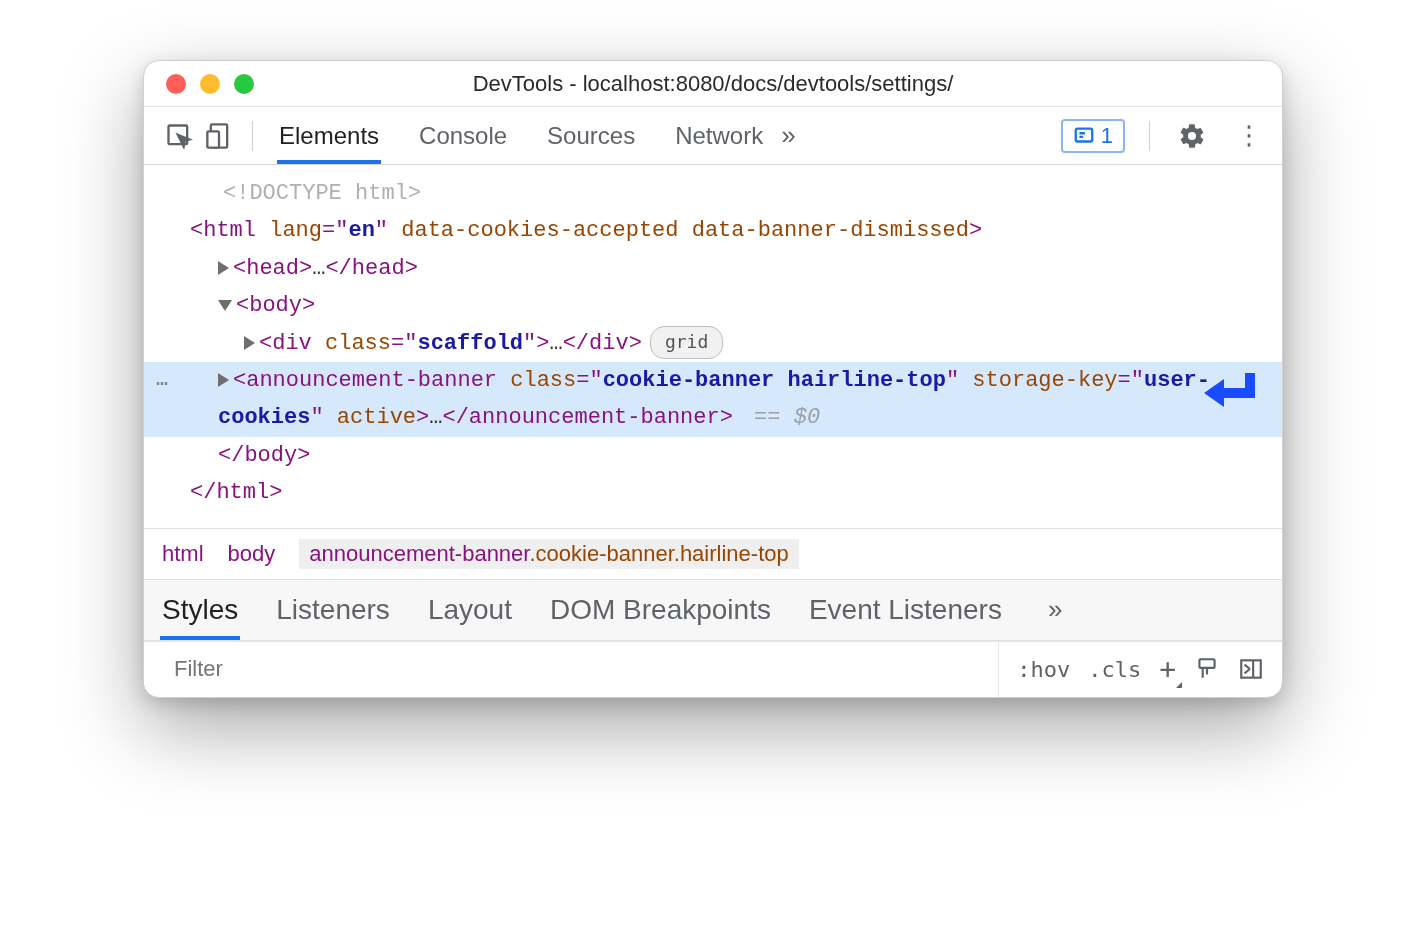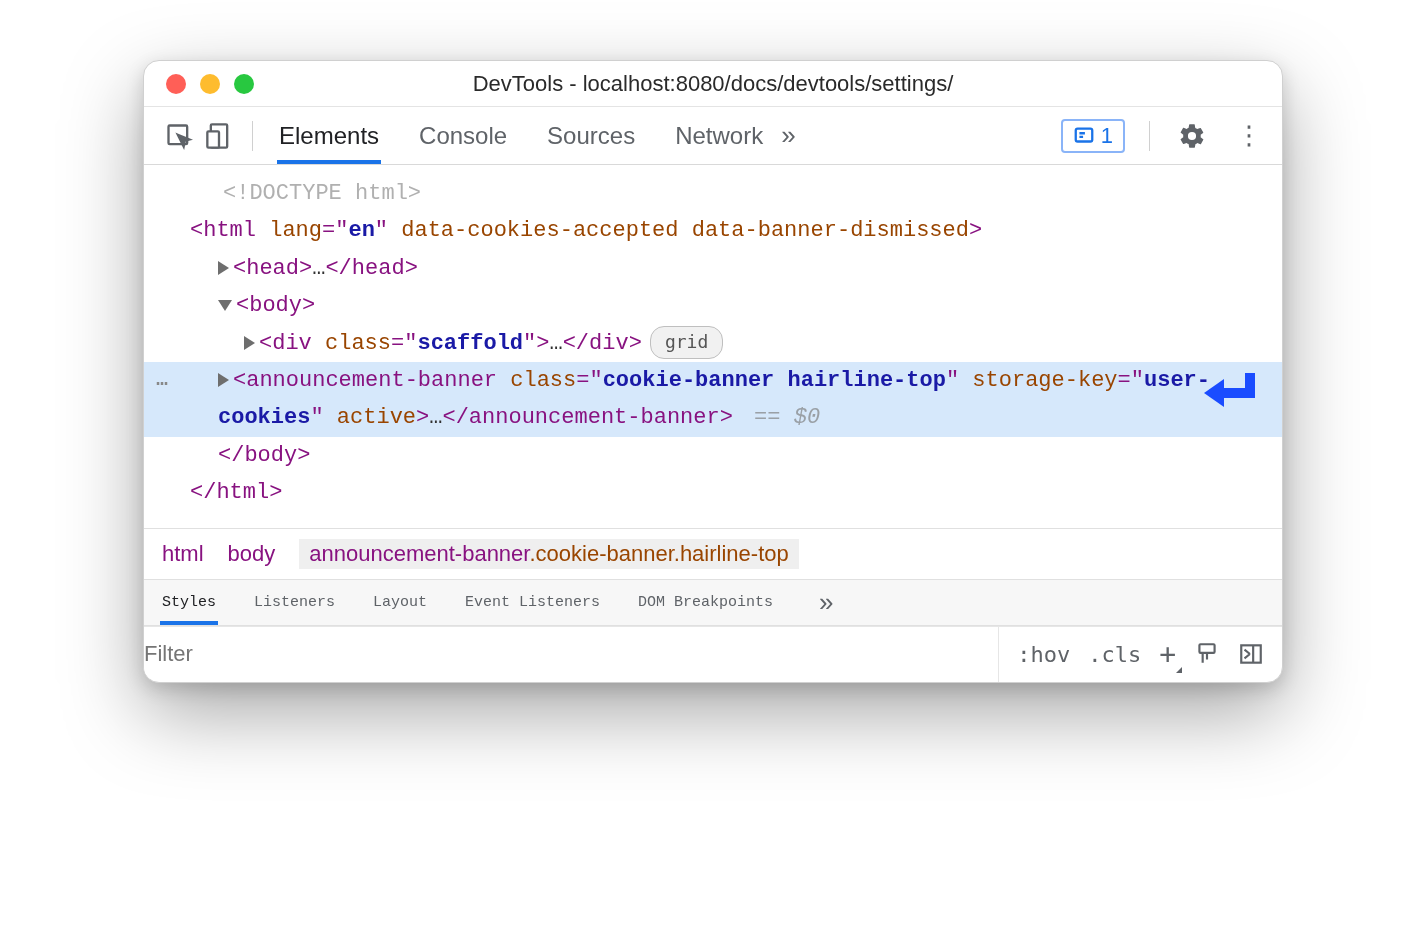--- a/index.html
+++ b/index.html
@@ -175,44 +175,43 @@
   .bc-sel .t2 { color: #994500; }
   .subtabs {
     display: flex;
     gap: 34px;
     padding: 0 16px;
     border-bottom: 1px solid #e0e0e0;
     background: #f7f7f7;
     align-items: center;
   }
   .subtab {
-    font-size: 15px;
+    font-size: 28px;
     color: #5f6368;
     padding: 14px 2px;
     cursor: pointer;
-    font-family: Liberation Mono, monospace;
   }
   .subtab.active {
     color: #202124;
     font-weight: 500;
     border-bottom: 4px solid #1a73e8;
     padding-bottom: 10px;
   }
   .styles-toolbar {
     display: flex;
     align-items: center;
     height: 56px;
     border-top: 1px solid #e6e6e6;
   }
   .filter-input {
     flex: 1;
     border: none;
     outline: none;
     font-size: 22px;
-    padding: 12px 0;
+    padding: 12px 30px;
     color: #ec4899;
     background: #fff;
   }
   .styles-actions {
     display: flex;
     align-items: center;
     gap: 18px;
     padding: 0 18px;
     font-family: Menlo, monospace;
     font-size: 22px;
@@ -327,22 +326,22 @@
     <span class="bc-dim">body</span>
     <span class="bc-sel">
       <span class="t1">announcement-banner</span><span class="t2">.cookie-banner.hairline-top</span>
     </span>
   </div>
 
   <div class="subtabs">
     <div class="subtab active">Styles</div>
     <div class="subtab">Listeners</div>
     <div class="subtab">Layout</div>
+    <div class="subtab">DOM Breakpoints</div>
     <div class="subtab">Event Listeners</div>
-    <div class="subtab">DOM Breakpoints</div>
     <div class="overflow">»</div>
   </div>
 
   <div class="styles-toolbar">
     <input class="filter-input" placeholder="Filter" style="">
     <div class="styles-actions">
       <span>:hov</span>
       <span>.cls</span>
       <span class="plus-icon">+</span>
       <span>

